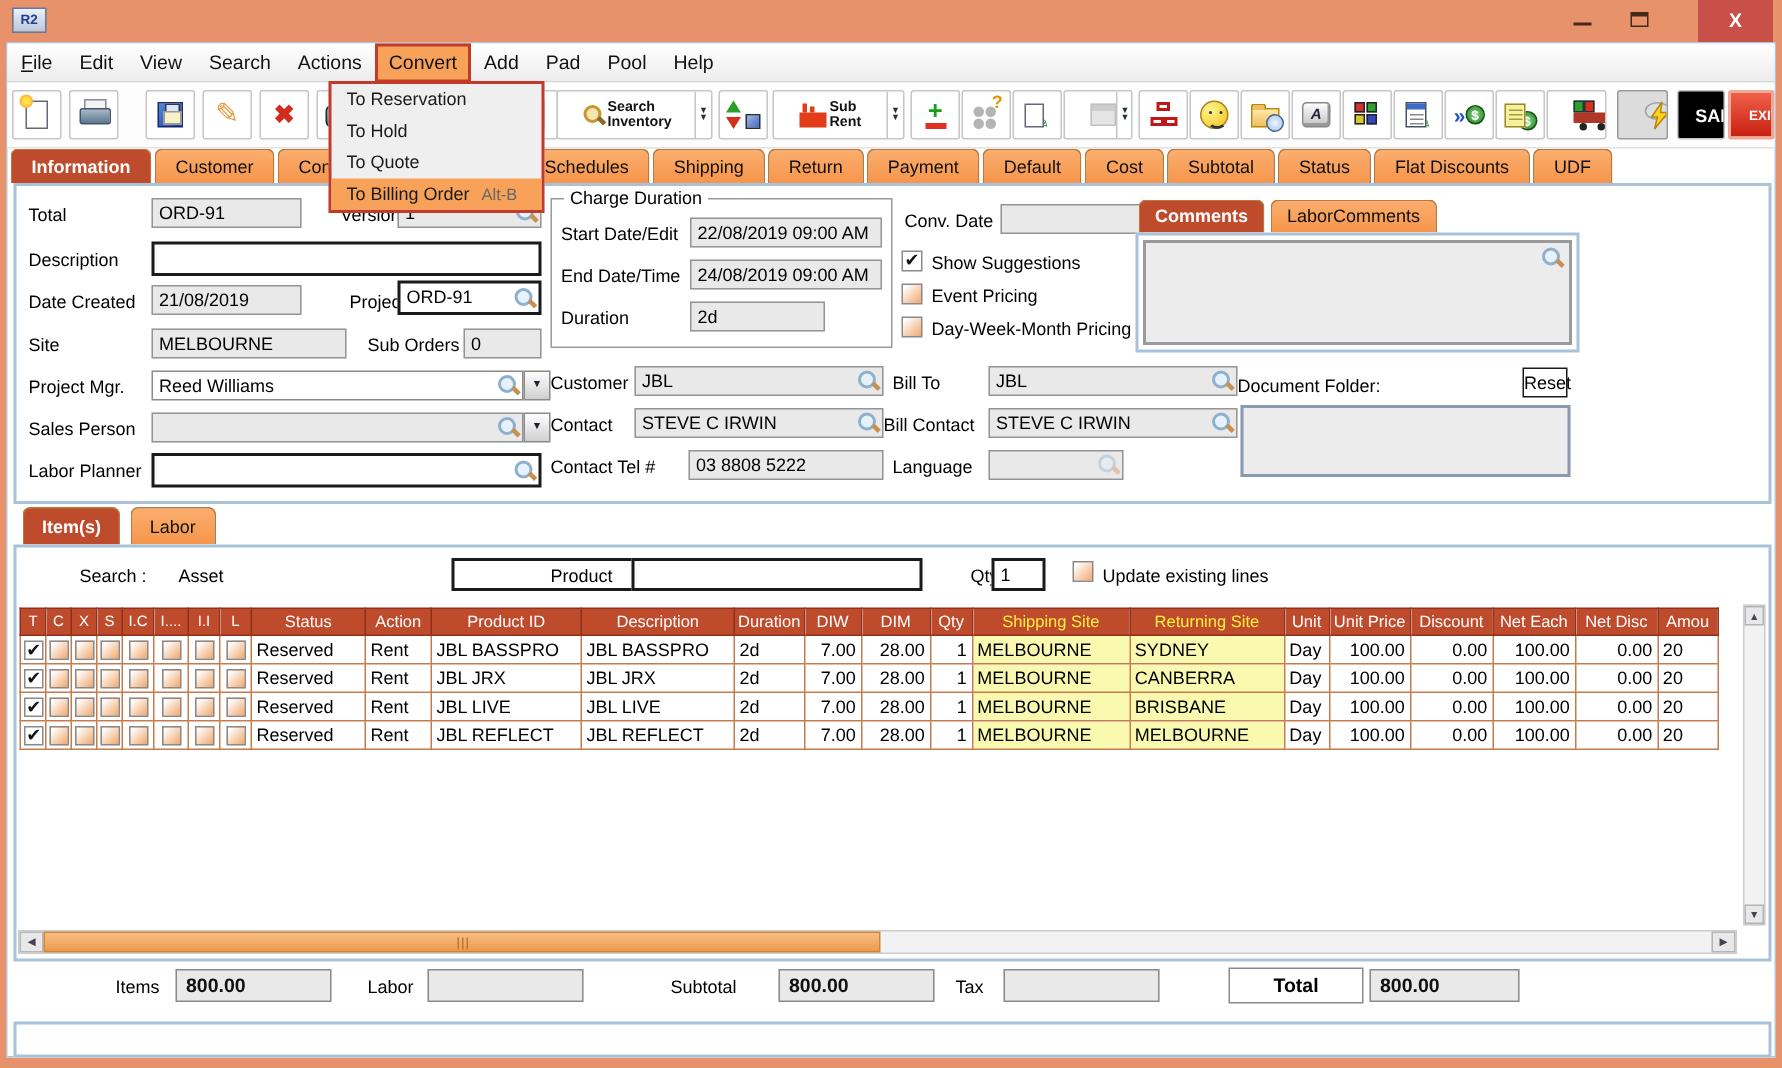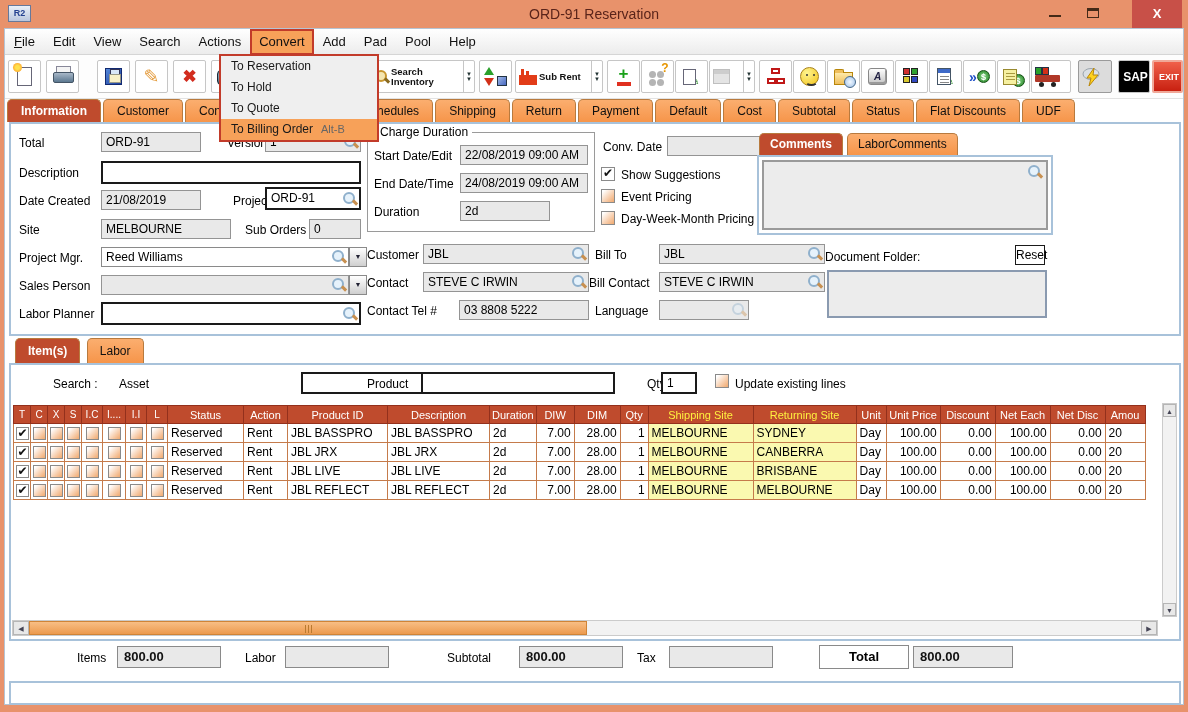--- a/index.html
+++ b/index.html
@@ -16,21 +16,21 @@
   .win-close{position:absolute;right:6px;top:0;width:50px;height:28px;background:#C85048;color:#fff;text-align:center;line-height:27px;font-weight:bold;font-size:13px}
   
   .content{position:absolute;left:4px;right:4px;top:28px;bottom:7px;background:#fff;border:1px solid #B5C4D4}
   
   .menubar{position:absolute;left:0;top:0;right:0;height:26px;background:linear-gradient(#fff,#ECECEC);border-bottom:1px solid #D5D5D5;font-size:13px;white-space:nowrap}
   .menu-item{display:inline-block;padding:0 9px;line-height:25px;color:#111;height:26px;vertical-align:top}
   .menu-item.active{background:#F7A159;border:2px solid #C23B2A;line-height:21px;padding:0 7px;height:26px}
   
   .toolbar{position:absolute;left:0;top:26px;right:0;height:44px;background:#FDFDFD;border-bottom:1px solid #E2E2E2}
   .tb{position:absolute;top:5px;height:33px;width:33px;background:#fff;border:1px solid #C6C6C6;border-radius:2px;display:flex;align-items:center;justify-content:center;overflow:hidden}
-  .tb.wide{justify-content:flex-start;padding-left:3px}
+  .tb.wide{justify-content:flex-start;padding-left:17px}
   .tb.pressed{background:#DCDCDC;border-color:#9A9A9A}
   .tb.sap{background:#000;color:#fff;font-weight:bold;font-size:12px}
   .tb.exit{background:linear-gradient(#F0604A,#C82010);border:2px solid #F0A898;color:#fff;font-weight:bold;font-size:9px}
   .tb-label{font-size:9.5px;font-weight:bold;color:#111;line-height:10px;margin-left:2px;white-space:normal;width:50px}
   .ddv{margin-left:auto;align-self:stretch;display:flex;flex-direction:column;justify-content:center;border-left:1px solid #C6C6C6;padding:0 2px;font-size:6px;line-height:5px;color:#233}
   .gly{line-height:1}
   
   .i-page{width:15px;height:19px;background:#fff;border:1px solid #667;position:relative;display:inline-block}
   .i-page.sm{width:13px;height:16px}
   .i-star{position:absolute;left:-5px;top:-5px;width:9px;height:9px;border-radius:50%;background:radial-gradient(#FFE14D 30%,#FF8A1E)}
@@ -139,32 +139,31 @@
   .hthumb{position:absolute;left:16px;top:0;width:558px;height:14px;background:linear-gradient(#F8BE85,#EC9A4E);border:1px solid #D08437}
   .hgrip{position:absolute;left:50%;top:3px;width:1px;height:8px;background:#B97A30;box-shadow:-3px 0 #B97A30,3px 0 #B97A30}
   .vscroll{position:absolute;right:2px;top:38px;width:15px;height:214px;background:#F2F2F2;border:1px solid #CBCBCB}
   .vscroll .sb-btn{width:13px;height:13px;left:0}
   
   .tlbl{position:absolute;font-size:12px;color:#000}
   .tfld{position:absolute;height:22px;background:#E9E9E9;border:1px solid #8A8A8A;font-size:13px;font-weight:bold;padding:2px 6px;color:#111}
   .total-box{position:absolute;background:#fff;border:1px solid #8A8A8A;text-align:center;font-weight:bold;font-size:13px;line-height:22px}
   .statusbar{position:absolute;left:4px;top:652px;width:1172px;height:24px;border:2px solid #A8C2DA;background:#fff}
   
-  #convert-menu{position:absolute;left:214px;top:25px;width:160px;background:#EFEFEF;border:2px solid #C23B2A;z-index:99}
+  #convert-menu{position:absolute;left:214px;top:25px;width:144px;background:#EFEFEF;border:2px solid #C23B2A;z-index:99}
   .cm-item{height:21px;line-height:21px;padding-left:10px;font-size:12px;color:#1A1A1A;white-space:nowrap}
   .cm-item.hl{background:#F7A159}
   .cm-short{color:#666;margin-left:8px;font-size:11px}
 </style>
 </head>
 <body>
 
 <div class="window">
   <div class="titlebar">
     <div class="app-badge">R2</div>
-    <div class="title">ORD-91 Reservation</div>
     <div class="win-min">
         <span class="dash"></span>
       </div>
     <div class="win-max">
         <span class="maxbox"></span>
       </div>
     <div class="win-close">X</div>
   </div>
 
   <div class="content">

